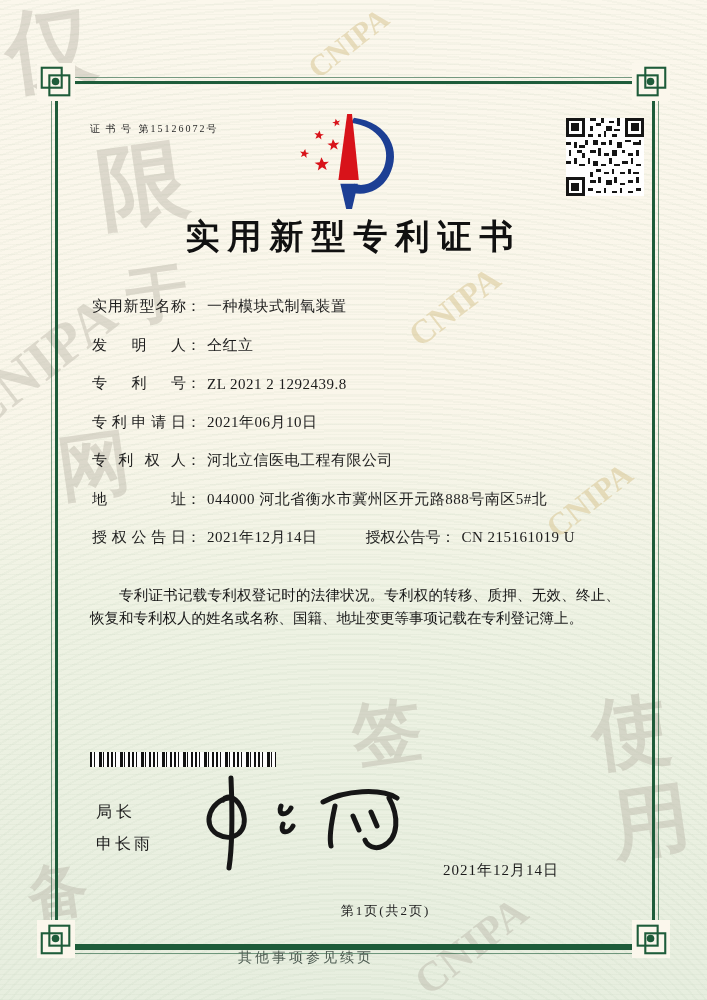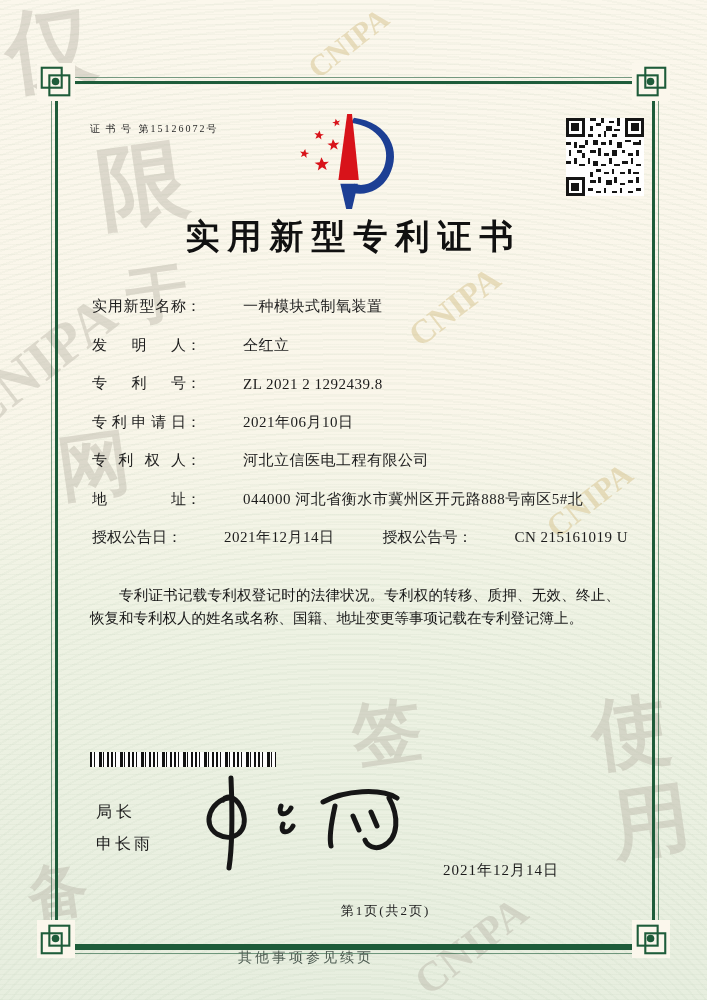--- a/index.html
+++ b/index.html
@@ -29,21 +29,21 @@
   .cert-no .cl{letter-spacing:.55em;}
   .cert-no .cn{letter-spacing:2px;margin-left:2px;}
   .logo{position:absolute;left:292px;top:110px;width:120px;height:102px;}
   .qr{position:absolute;left:566px;top:118px;width:78px;height:78px;}
   .title{position:absolute;left:0;top:214px;width:707px;text-align:center;
          font-size:34px;font-weight:bold;letter-spacing:8px;color:#111;}
   .fields{position:absolute;left:92px;top:297px;width:530px;font-size:15px;}
   .frow{display:flex;align-items:flex-end;margin-bottom:19.5px;white-space:nowrap;}
   .flabel{display:inline-block;width:94px;text-align:justify;text-align-last:justify;}
   .fcolon{margin-right:6px;}
-  .fvalue{letter-spacing:.5px;margin-left:36px;}
+  .fvalue{letter-spacing:.5px;}
   .grant2{margin-left:48px;display:flex;align-items:baseline;}
   .paras{position:absolute;left:90px;top:584px;width:530px;font-size:14.5px;
          line-height:1.6;text-align:justify;color:#161616;}
   .paras p{margin:0 0 4px 0;text-indent:2em;}
   .barcode{position:absolute;left:90px;top:752px;width:186px;height:15px;
      background:repeating-linear-gradient(90deg,
        #121212 0 2px,#fdfdfd 2px 4px,#121212 4px 5px,#fdfdfd 5px 9px,
        #121212 9px 12px,#fdfdfd 12px 13px,#121212 13px 14px,#fdfdfd 14px 17px,
        #121212 17px 19px,#fdfdfd 19px 21px);}
   .officer{position:absolute;left:96px;top:804px;font-size:16px;line-height:1;}

